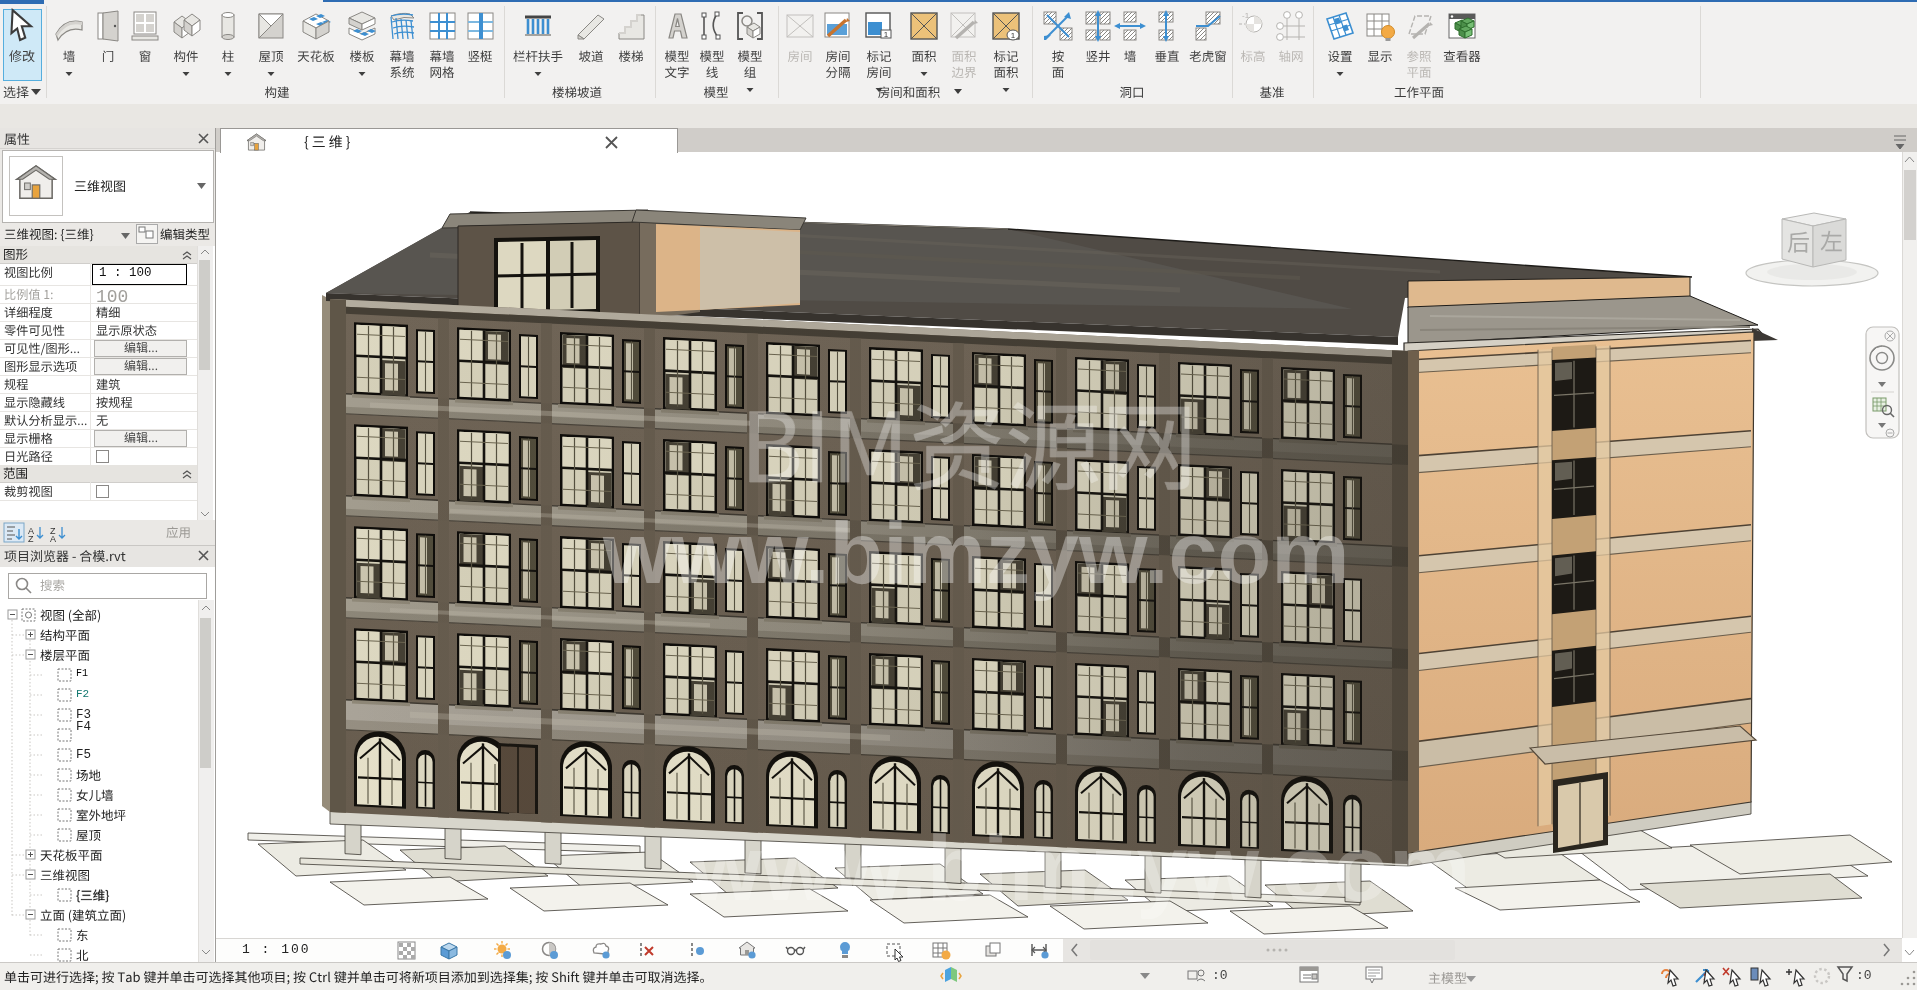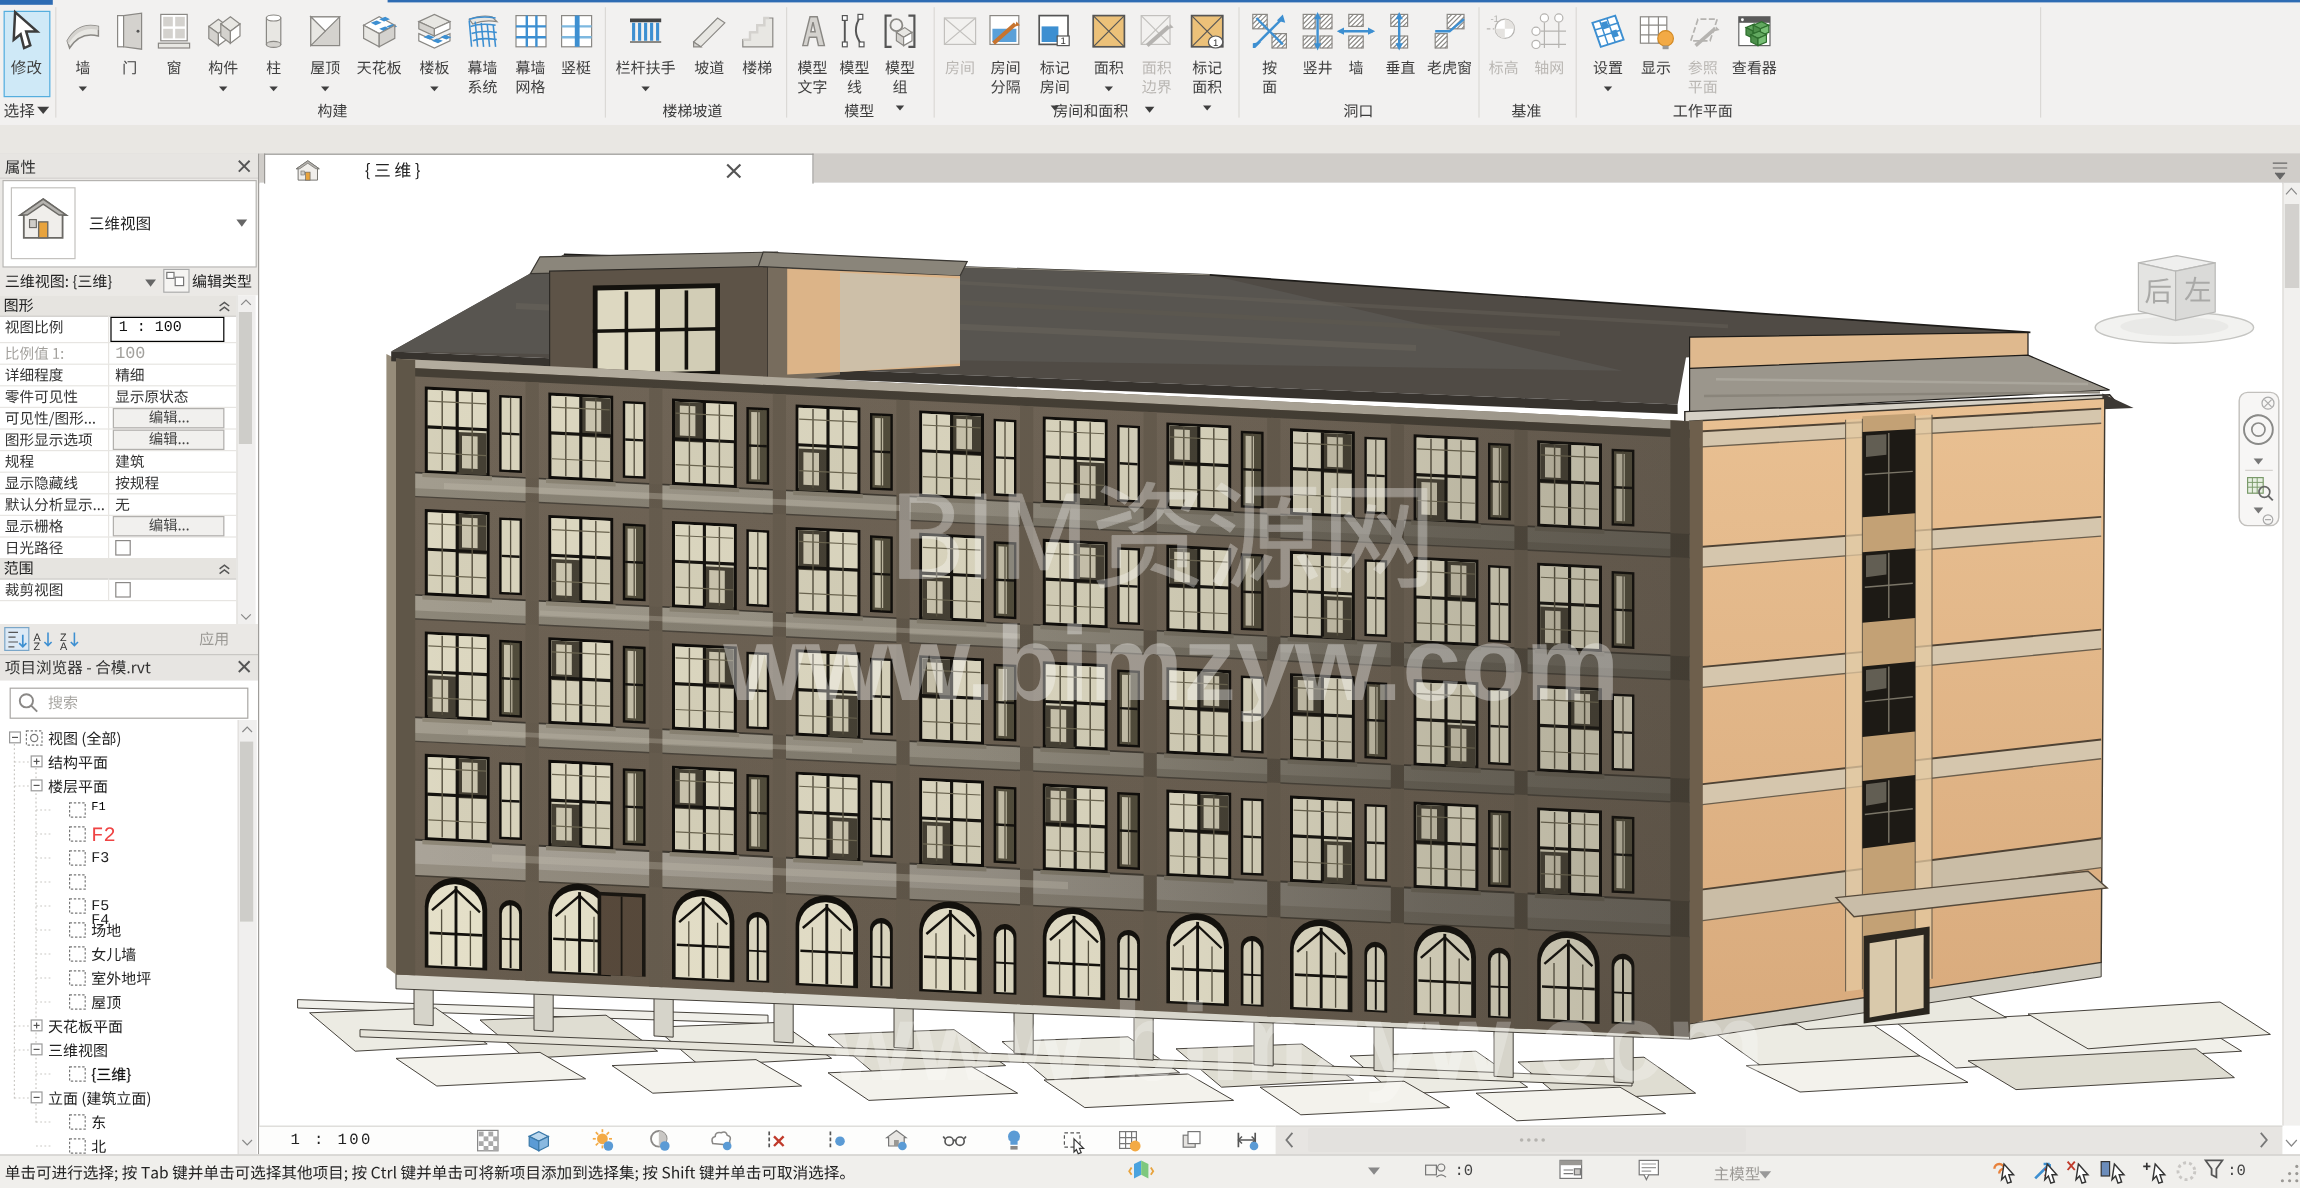--- a/index.html
+++ b/index.html
@@ -20,21 +20,21 @@
 <div class="abs" style="left:2px;top:150px;width:210px;height:71px;background:#fff;border:1px solid #b5b3b0"></div>
 <div class="abs" style="left:9px;top:156px;width:52px;height:58px;background:#fff;border:1px solid #c4c2bf"></div>
 <div class="abs" style="left:136px;top:224px;width:20px;height:18px;border:1px solid #aaa;background:#f5f4f2"></div>
 <div class="abs" style="left:0;top:246px;width:215px;height:274px;background:#fff"></div>
 <div class="abs" style="left:0;top:246px;width:197px;height:17px;background:#e6e4e0;border-bottom:1px solid #d0cecb"></div>
 <div class="abs" style="left:0;top:263px;width:197px;height:22px;border-bottom:1px solid #e7e5e2"></div>
 <div class="abs" style="left:92px;top:264px;width:93px;height:19px;background:#fff;border:1.5px solid #000"></div>
 <div class="abs lat" style="left:99px;top:266px;font-size:12.5px;color:#111">1 : 100</div>
 <div class="abs" style="left:90px;top:263px;width:1px;height:22px;background:#e7e5e2"></div>
 <div class="abs" style="left:0;top:285px;width:197px;height:18px;border-bottom:1px solid #e7e5e2"></div>
-<div class="abs lat" style="left:96px;top:287px;font-size:14px;color:#a2a09c">100</div>
+<div class="abs lat" style="left:96px;top:287px;font-size:18px;color:#a2a09c">100</div>
 <div class="abs" style="left:90px;top:285px;width:1px;height:18px;background:#e7e5e2"></div>
 <div class="abs" style="left:0;top:303px;width:197px;height:18px;border-bottom:1px solid #e7e5e2"></div>
 <div class="abs" style="left:90px;top:303px;width:1px;height:18px;background:#e7e5e2"></div>
 <div class="abs" style="left:0;top:321px;width:197px;height:18px;border-bottom:1px solid #e7e5e2"></div>
 <div class="abs" style="left:90px;top:321px;width:1px;height:18px;background:#e7e5e2"></div>
 <div class="abs" style="left:0;top:339px;width:197px;height:18px;border-bottom:1px solid #e7e5e2"></div>
 <div class="abs" style="left:94px;top:340px;width:91px;height:15px;background:#f1f0ee;border:1px solid #b2b0ad"></div>
 <div class="abs" style="left:90px;top:339px;width:1px;height:18px;background:#e7e5e2"></div>
 <div class="abs" style="left:0;top:357px;width:197px;height:18px;border-bottom:1px solid #e7e5e2"></div>
 <div class="abs" style="left:94px;top:358px;width:91px;height:15px;background:#f1f0ee;border:1px solid #b2b0ad"></div>
@@ -55,23 +55,23 @@
 <div class="abs" style="left:0;top:482px;width:197px;height:18px;border-bottom:1px solid #e7e5e2"></div>
 <div class="abs" style="left:96px;top:485px;width:11px;height:11px;background:#fff;border:1px solid #8a8886"></div>
 <div class="abs" style="left:90px;top:482px;width:1px;height:18px;background:#e7e5e2"></div>
 <div class="abs" style="left:197px;top:246px;width:15px;height:274px;background:#f0efee;border-left:1px solid #e0dedb"></div>
 <div class="abs" style="left:199px;top:260px;width:11px;height:110px;background:#cecdc9"></div>
 <div class="abs" style="left:0;top:520px;width:215px;height:25px;background:#eae8e5"></div>
 <div class="abs" style="left:0;top:545px;width:215px;height:21px;background:#e7e5e2;border-bottom:1px solid #d5d3d0;border-top:1px solid #c9c7c4"></div>
 <div class="abs" style="left:0;top:567px;width:215px;height:395px;background:#fff"></div>
 <div class="abs" style="left:8px;top:573px;width:197px;height:24px;background:#fff;border:1px solid #a9a7a4"></div>
 <div class="abs lat" style="left:76px;top:668px;font-size:10px;color:#000000">F1</div>
-<div class="abs lat" style="left:76px;top:688px;font-size:17px;color:#ef4444">F2</div>
+<div class="abs lat" style="left:76px;top:688px;font-size:11px;color:#0f766e">F2</div>
 <div class="abs lat" style="left:76px;top:708px;font-size:12.5px;color:#222">F3</div>
-<div class="abs lat" style="left:76px;top:760px;font-size:12.5px;color:#222">F4</div>
+<div class="abs lat" style="left:76px;top:720px;font-size:12.5px;color:#222">F4</div>
 <div class="abs lat" style="left:76px;top:748px;font-size:12.5px;color:#222">F5</div>
 <div class="abs" style="left:198px;top:600px;width:15px;height:362px;background:#f0efee;border-left:1px solid #e0dedb"></div>
 <div class="abs" style="left:200px;top:618px;width:11px;height:150px;background:#cecdc9"></div>
 <div class="abs" style="left:215px;top:128px;width:1px;height:834px;background:#9f9d9a"></div>
 <div class="abs" style="left:220px;top:128px;width:456px;height:24px;background:#fff;border:1px solid #9a9895;border-bottom:none"></div>
 <div class="abs" style="left:1902px;top:152px;width:15px;height:786px;background:#f1f0ee;border-left:1px solid #dbd9d6"></div>
 <div class="abs" style="left:1904px;top:170px;width:12px;height:70px;background:#d3d1ce"></div>
 <div class="abs" style="left:216px;top:938px;width:847px;height:24px;background:#fdfdfc;border-top:1px solid #d8d6d3"></div>
 <div class="abs lat" style="left:242px;top:942px;font-size:13px;color:#222;letter-spacing:2px">1 : 100</div>
 <div class="abs" style="left:1063px;top:938px;width:839px;height:24px;background:#e7e5e2;border-top:1px solid #d8d6d3"></div>

